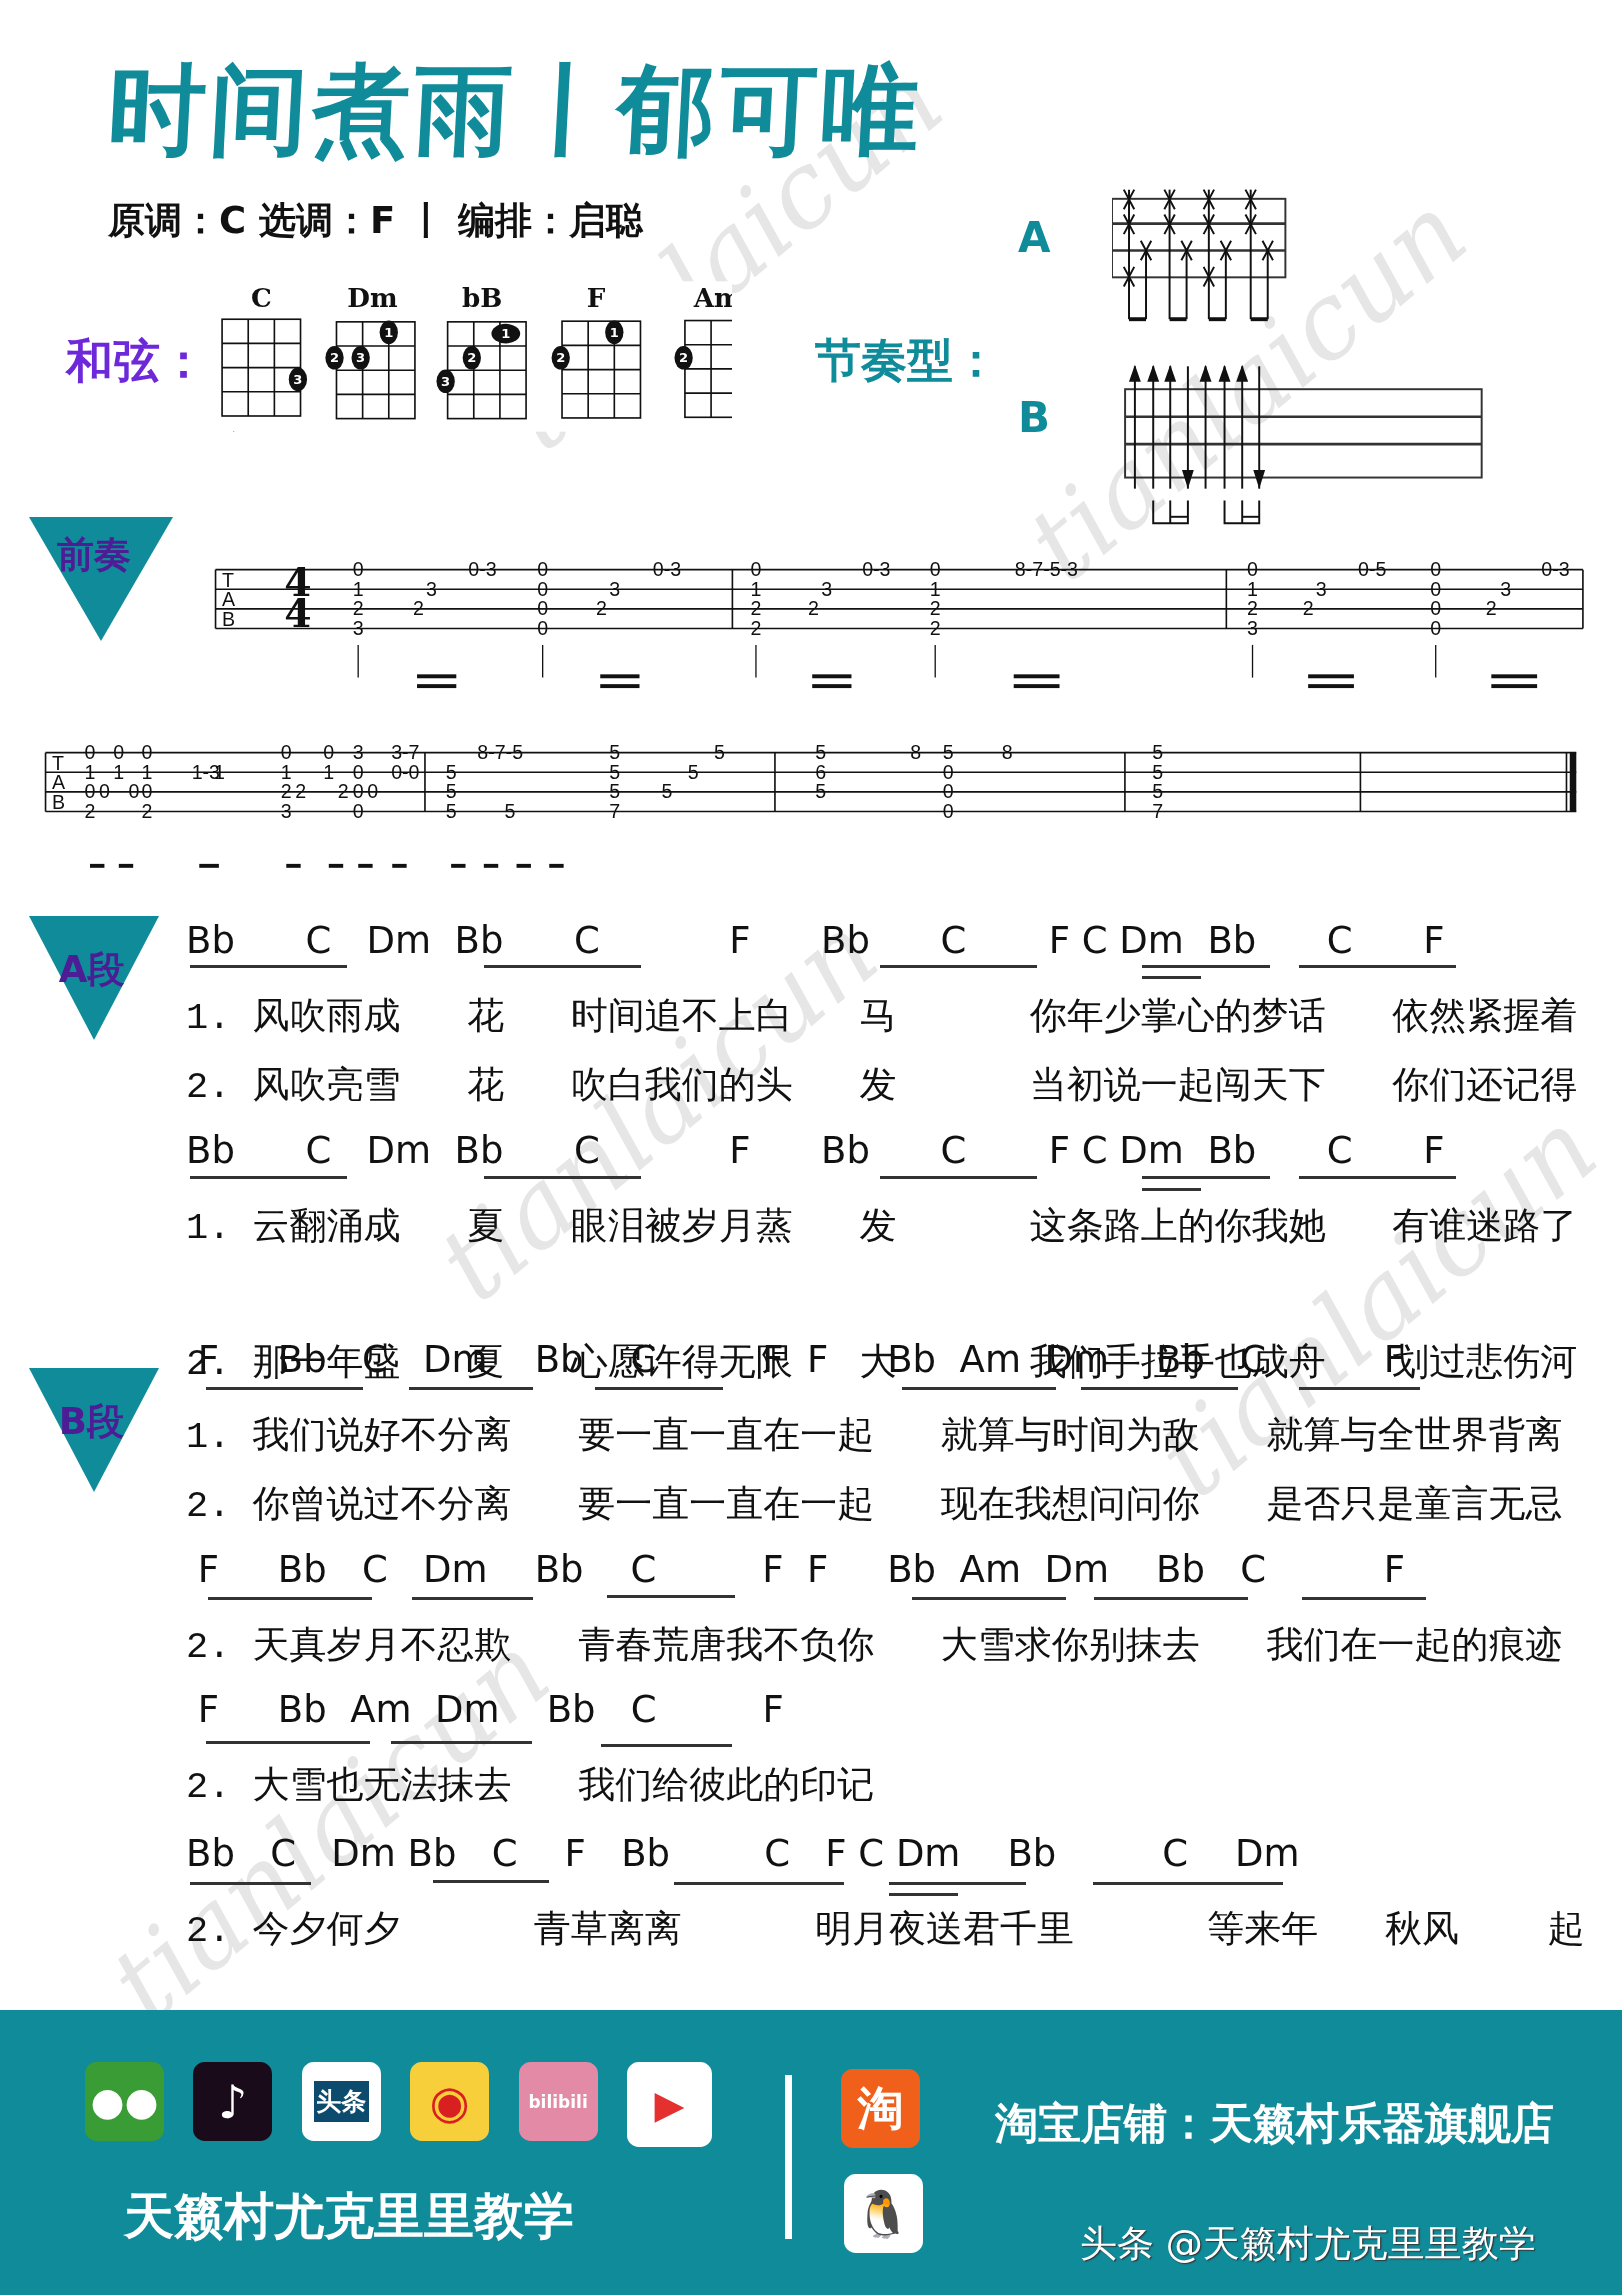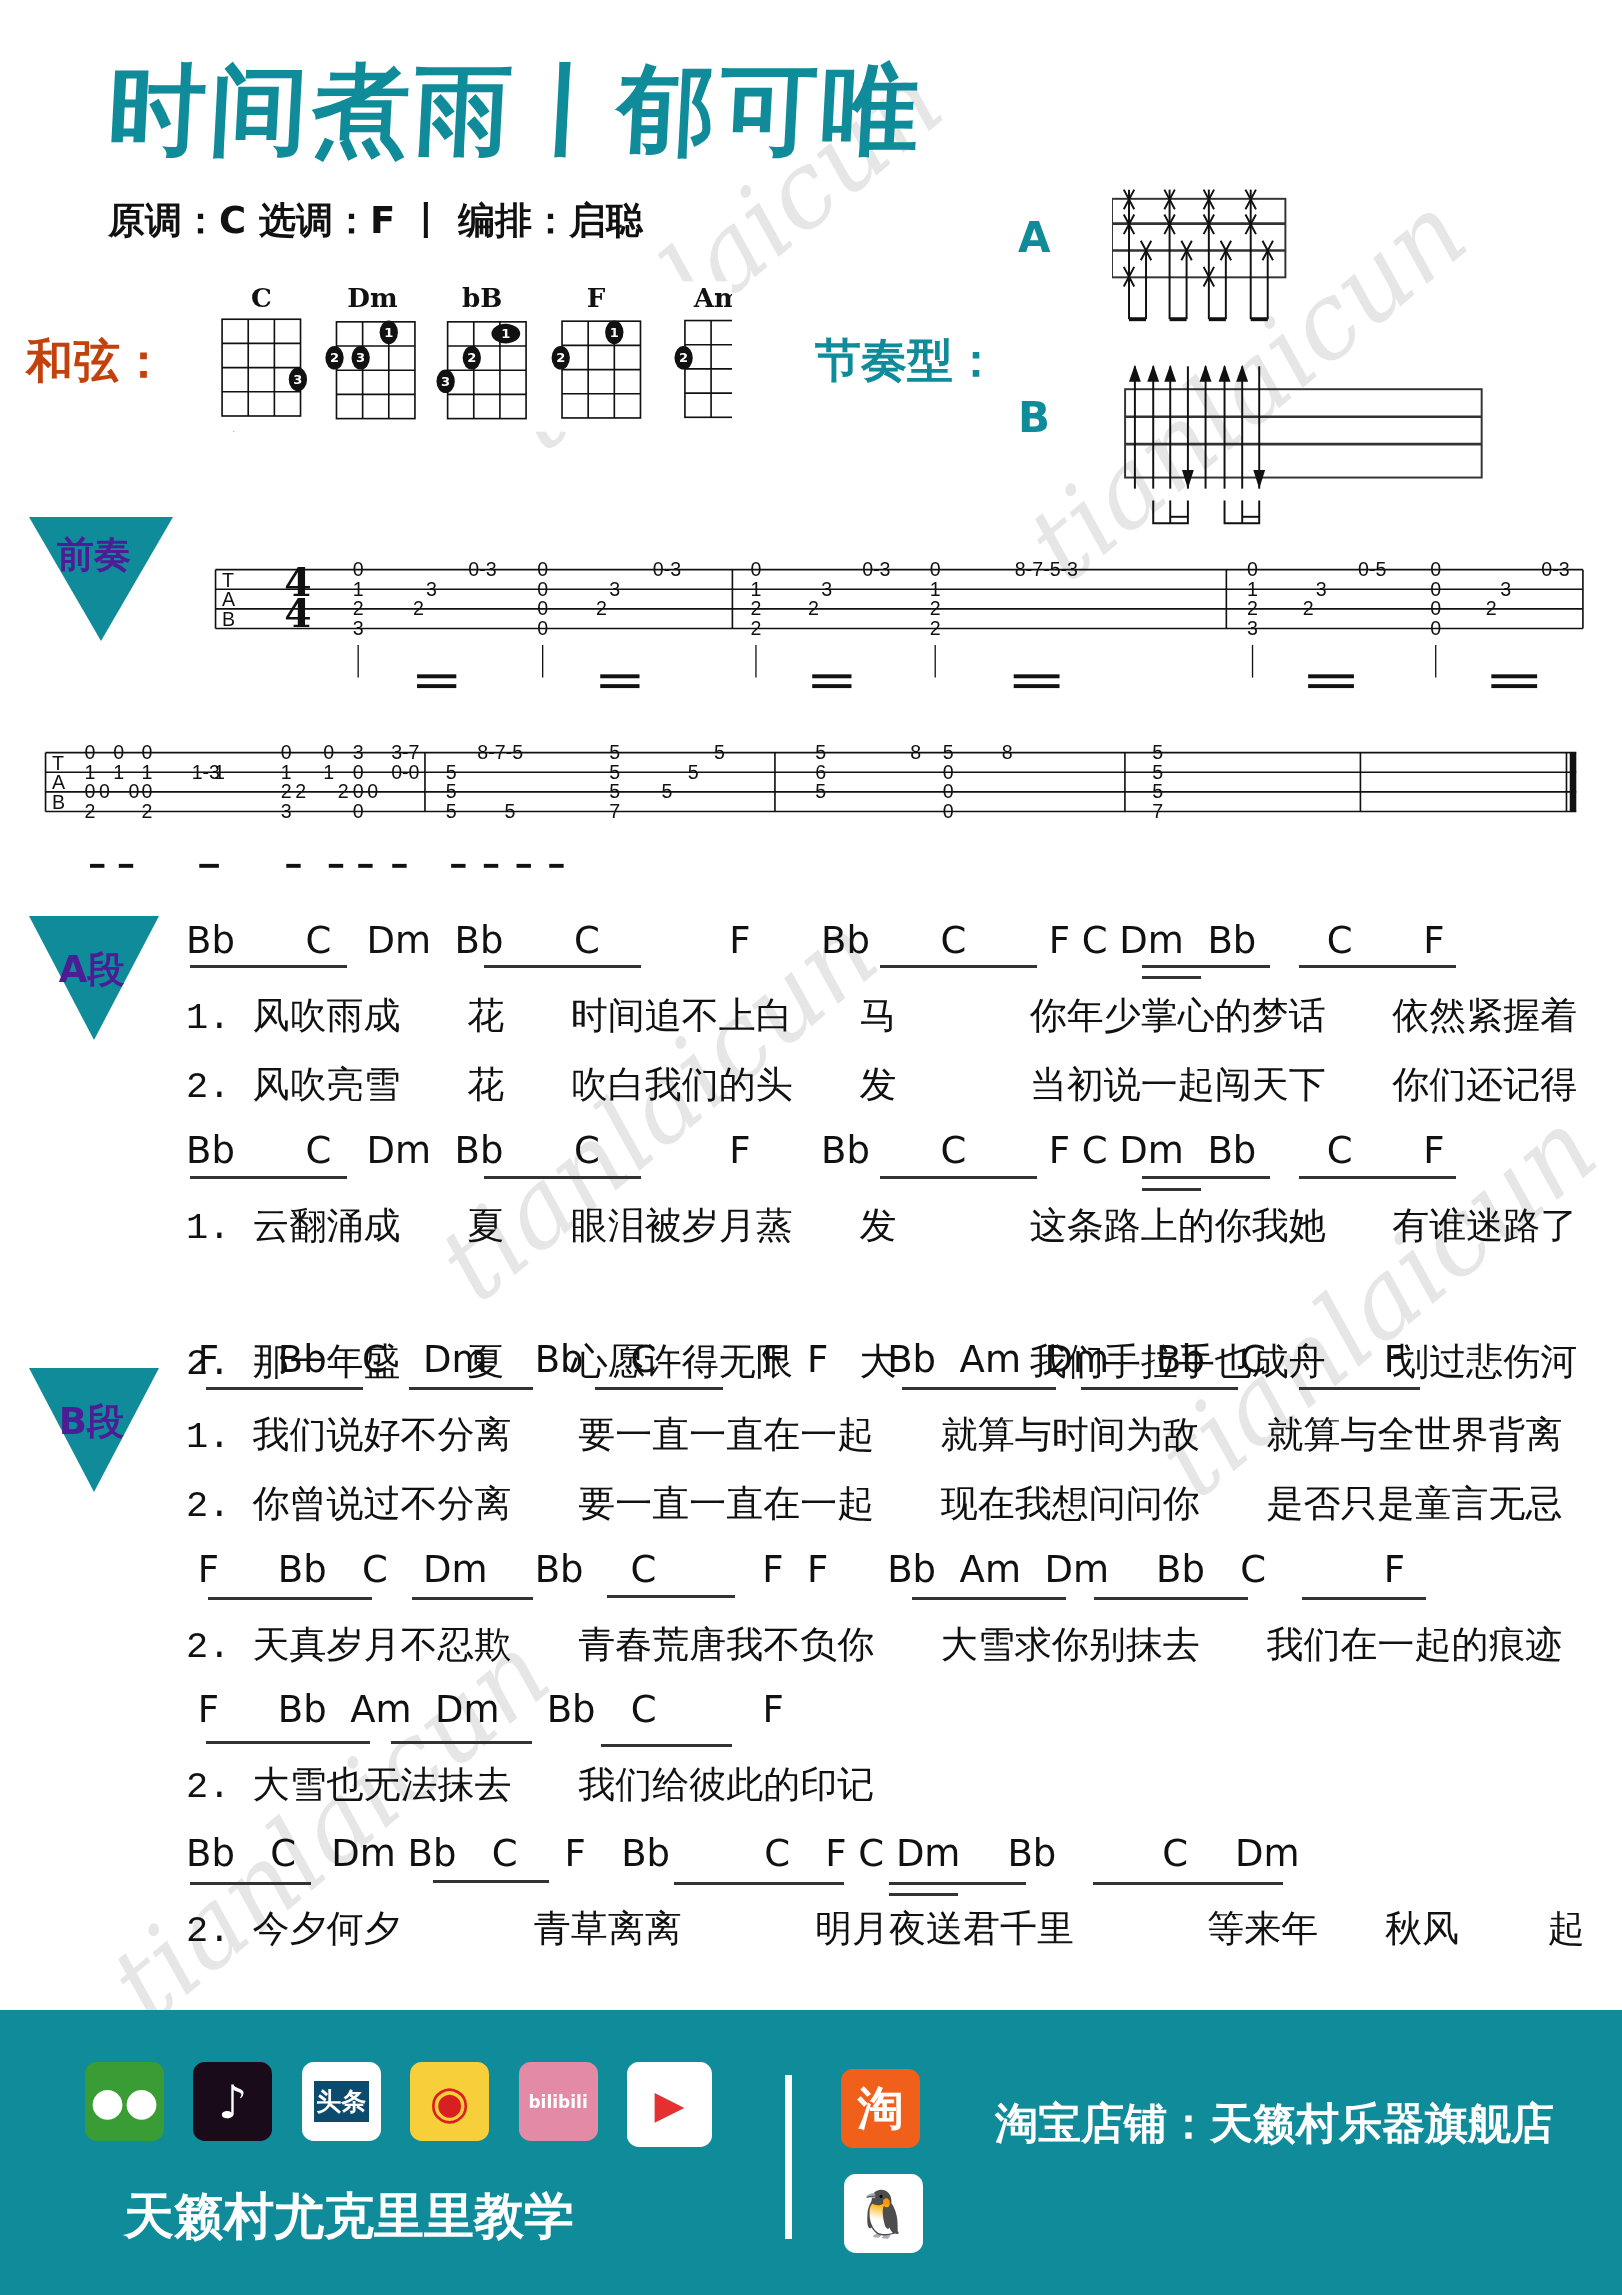--- a/index.html
+++ b/index.html
@@ -2,21 +2,21 @@
 <html style="font-size:10.5px"><head>
 <meta charset="utf-8">
 <style>
   html,body{margin:0;padding:0;}
   body{width:1623px;height:2295px;position:relative;background:#fff;overflow:hidden;
        font-family:"DejaVu Sans","Liberation Sans",sans-serif;color:#111;}
   .abs{position:absolute;}
   #title{left:108px;top:46px;font-size:98px;font-weight:bold;letter-spacing:3.9px;color:#108b9a;
          font-family:"DejaVu Sans",sans-serif;transform:skewX(-3deg);}
   #meta{left:108px;top:196px;font-size:37px;font-weight:bold;}
-  .sec-label{font-size:47px;font-weight:bold;color:#c2410c;}
+  .sec-label{font-size:47px;font-weight:bold;color:#6d28d9;margin-left:40px;}
   .chord-name{font-family:"DejaVu Serif","Liberation Serif",serif;font-weight:bold;font-size:29px;text-align:center;width:85px;}
   .rhythm-lbl{font-size:46px;font-weight:bold;color:#108b9a;}
   .tri{width:0;height:0;border-left:72px solid transparent;border-right:72px solid transparent;border-top:124px solid #108b9a;}
   .tri-text{color:#4c1d95;font-weight:bold;font-size:37px;}
   .lyric-row{font-family:Liberation Mono, monospace;font-size:37px;white-space:pre;}
   .chord-row{font-family:"DejaVu Sans",sans-serif;font-size:37px;white-space:pre;}
   .uline{position:absolute;height:3.3px;background:#333;}
   #footer{left:0;top:2010px;width:1623px;height:285px;background:#108b9a;}
   .app-icon{width:79px;height:79px;border-radius:11.8px;display:flex;align-items:center;justify-content:center;font-weight:bold;font-size:22px;}
   .foot-text{color:#fff;font-weight:bold;font-size:43px;}
@@ -486,14 +486,15 @@
     </div>
     <div class="app-icon" style="background:#f6cf3a;color:#d92020;font-size:46px;">◉</div>
     <div class="app-icon" style="background:#e38aa6;color:#fff;font-size:17px;">bilibili</div>
     <div class="app-icon" style="background:#fff;color:#e53030;font-size:39px;border:3.9px solid #fff;">▶</div>
   </div>
   <div class="abs foot-text" style="left:124px;top:173px;font-size:50px;">天籁村尤克里里教学</div>
   <div class="abs" style="left:785px;top:65px;width:6.5px;height:164px;background:#fff;"></div>
   <div class="abs app-icon" style="left:841px;top:59px;background:#f0601a;color:#fff;font-size:46px;">淘</div>
   <div class="abs foot-text" style="left:995px;top:85px;">淘宝店铺：天籁村乐器旗舰店</div>
   <div class="abs app-icon" style="left:844px;top:164px;background:#fff;color:#111;font-size:46px;">🐧</div>
+  <div class="abs" style="left:1080px;top:209px;color:#fff;font-size:37px;text-shadow:1.3px 1.3px 1.3px #333;">头条 @天籁村尤克里里教学</div>
 </div>
 
 
 </body></html>

